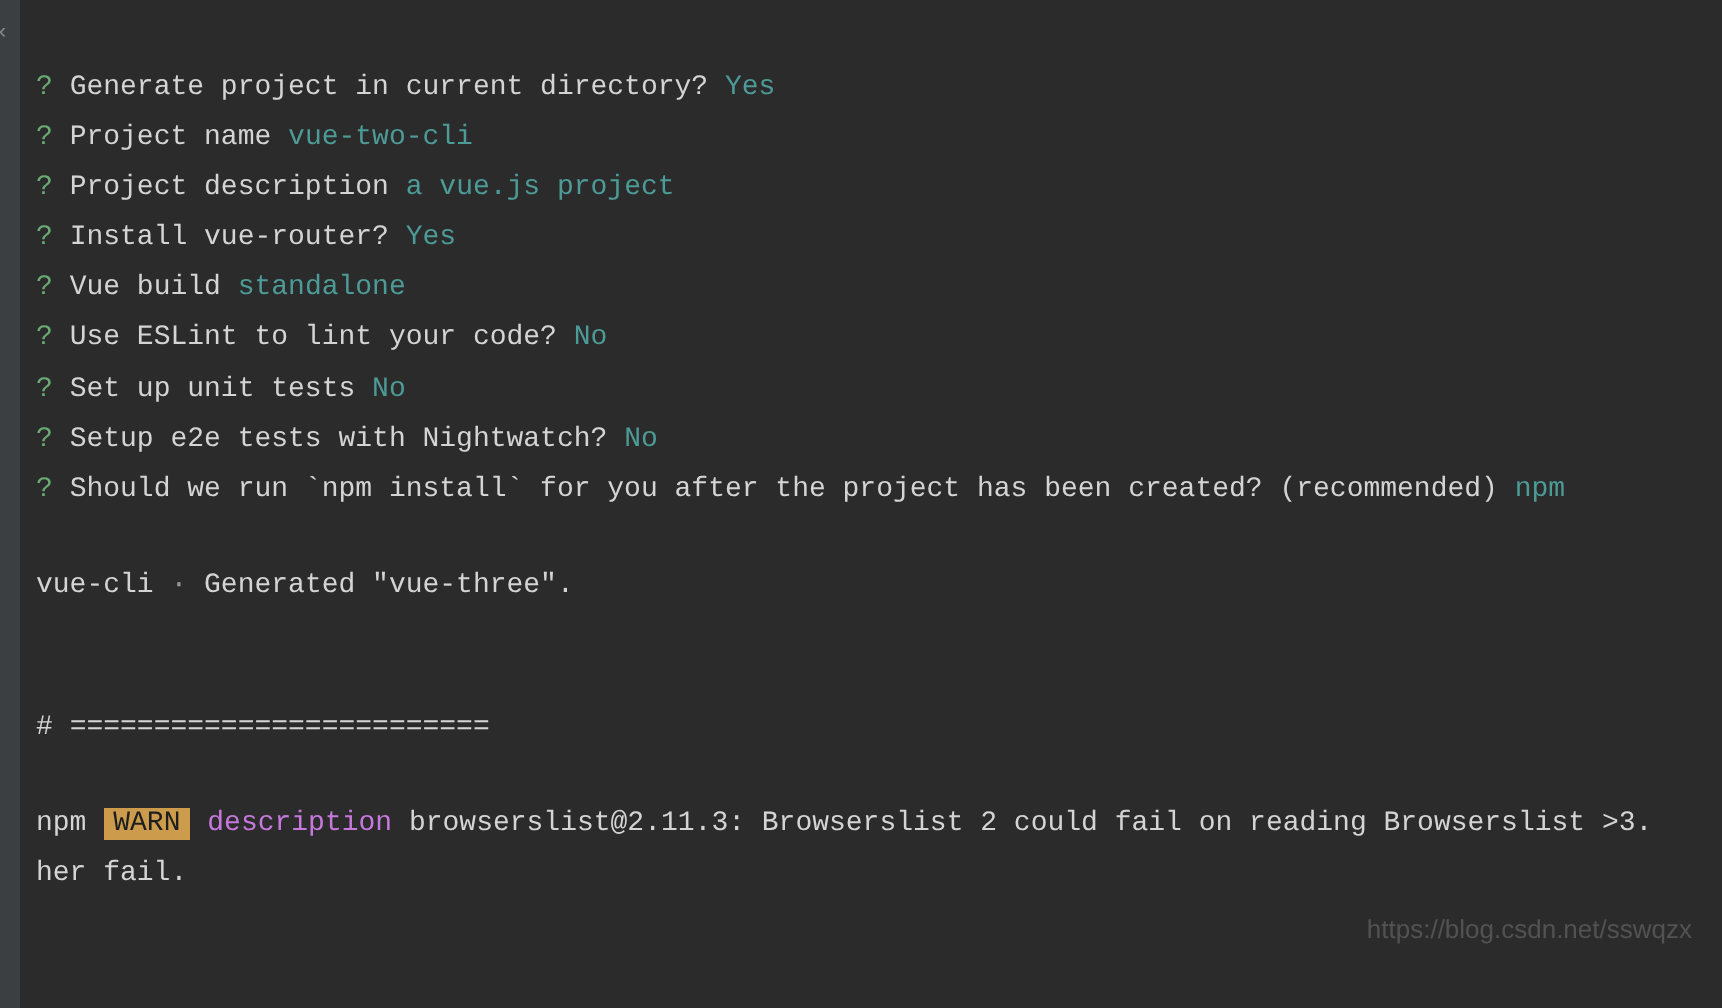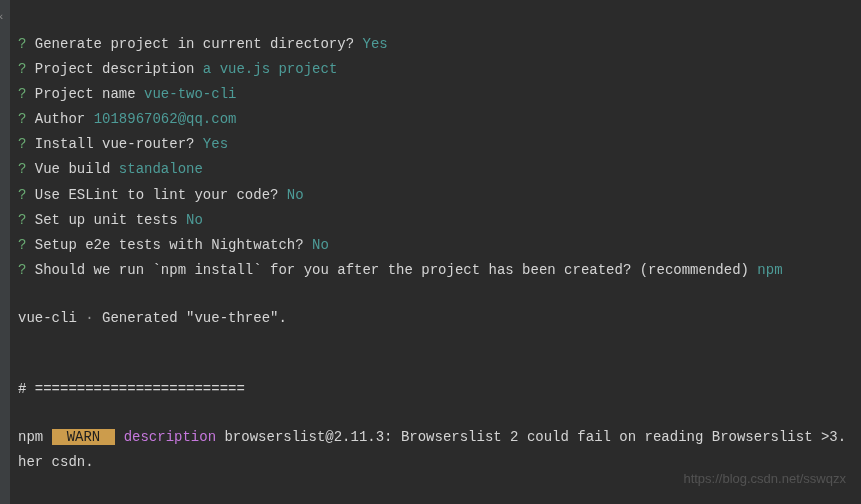--- a/index.html
+++ b/index.html
@@ -54,29 +54,29 @@
     }
     .gray {
       color: #999;
     }
     .darkgreen {
       color: #6aab73;
     }
     .warn-bg {
       background: #cc9c4c;
       color: #1e1e1e;
-      padding: 0 15px;
+      padding: 0 5px;
     }
     .magenta {
       color: #c678dd;
     }
     .watermark {
       position: absolute;
       right: 15px;
-      bottom: 15px;
+      bottom: 29px;
       color: rgba(200,200,200,0.25);
       font-size: 13px;
       font-family: Arial, sans-serif;
     }
     .spacer {
       height: 23px;
     }
     .spacer-sm {
       height: 23px;
     }
@@ -95,35 +95,30 @@
   <div class="spacer"></div>
 
   <div class="line">
     <span class="q">?</span>
     <span class="white"> <span>Generate project in current directory?</span> </span>
     <span class="teal">Yes</span>
   </div>
 
   <div class="line">
     <span class="q">?</span>
-    <span class="white"> <span>Project description</span> </span>
-    <span class="teal">a vue.js project</span>
-  </div>
-
-  <div class="line">
-    <span class="q">?</span>
     <span class="white"> <span>Project name</span> </span>
     <span class="teal">vue-two-cli</span>
   </div>
 
   <div class="line">
     <span class="q">?</span>
-    <span class="white"> <span>Author</span> </span>
-    <span class="teal">1018967062@qq.com</span>
+    <span class="white"> <span>Project description</span> </span>
+    <span class="teal">a vue.js project</span>
   </div>
+
 
   <div class="line">
     <span class="q">?</span>
     <span class="white"> <span>Install vue-router?</span> </span>
     <span class="teal">Yes</span>
   </div>
 
   <div class="line">
     <span class="q">?</span>
     <span class="white"> <span>Vue build</span> </span>
@@ -175,21 +170,21 @@
   <div class="line">
     <span class="white">npm</span>
     <span> </span>
     <span class="warn-bg">WARN</span>
     <span> </span>
     <span class="magenta">description</span>
     <span class="white"> <span>browserslist@2.11.3: Browserslist 2 could fail on reading Browserslist &gt;3.</span></span>
   </div>
 
   <div class="line">
-    <span class="white">her csdn.</span>
+    <span class="white">her fail.</span>
   </div>
 
   <div class="line">
     
     <span> </span>
     
     <span> </span>
     
     
   </div>

